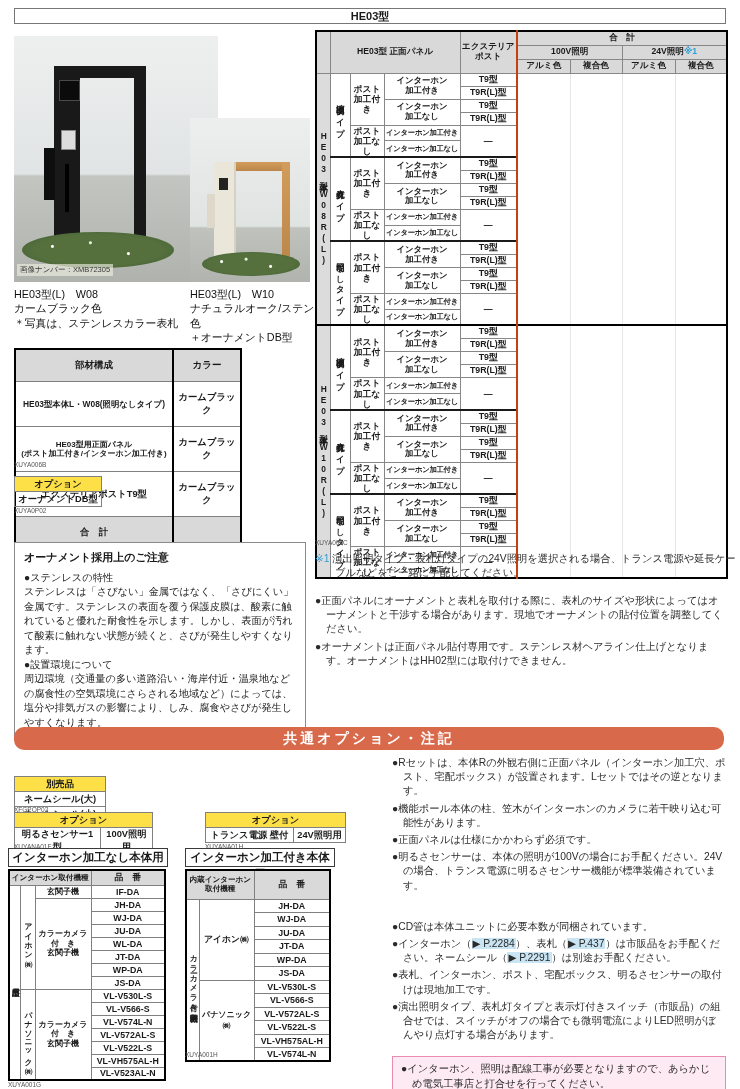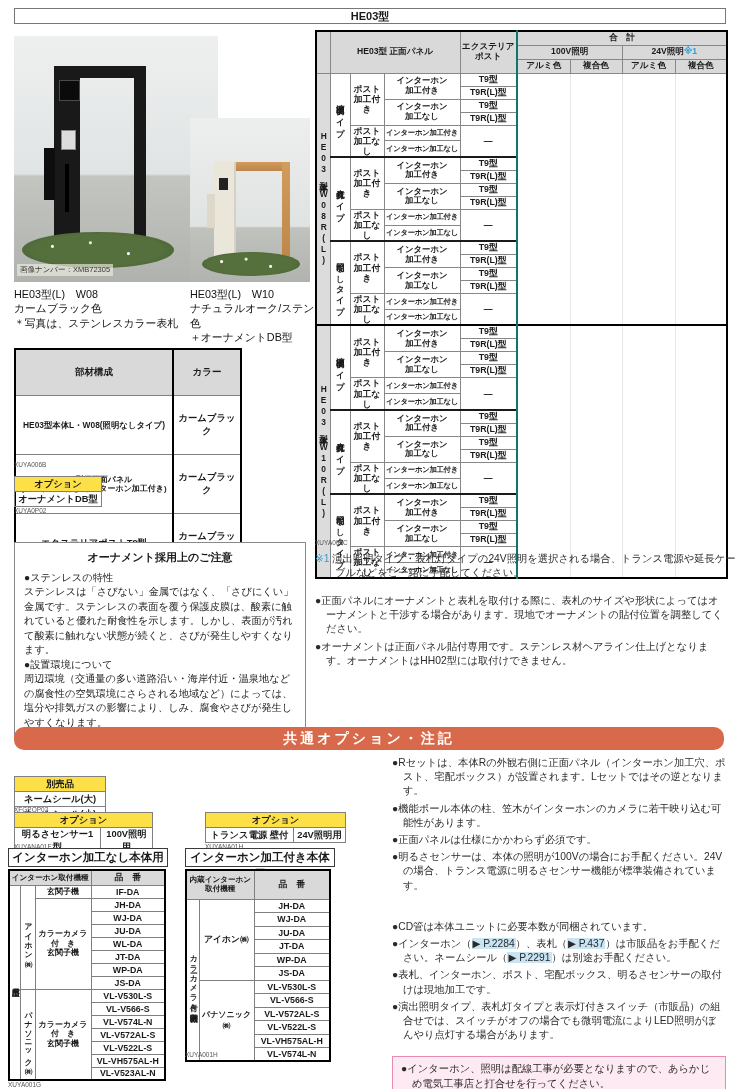--- a/index.html
+++ b/index.html
@@ -24,51 +24,51 @@
                     radial-gradient(circle at 45% 30%,#e9f0e0 0 1px,transparent 2px),
                     radial-gradient(ellipse at 50% 50%,#55703d 0 60%,#3e5a30 100%);}
   .imgtag{position:absolute;left:3px;bottom:6px;font-size:7.5px;color:#3a3a3a;
           background:rgba(236,236,224,.65);padding:1px 3px;}
   .cap{font-size:10.8px;line-height:1.32;color:#111;}
   
   .code{font-size:6.5px;color:#555;line-height:1;}
   
   table{border-spacing:0;}
   .parts{border-collapse:collapse;border:2px solid #000;table-layout:fixed;font-weight:bold;}
-  .parts td{border:1px solid #808080;font-size:9.3px;text-align:center;padding:16px 2px;overflow:hidden;}
+  .parts td{border:1px solid #808080;font-size:9.3px;text-align:center;padding:9px 2px;overflow:hidden;}
   .parts td.c{border-left:2px solid #000;}
   .parts .hd{background:#d9d9d9;font-size:9.5px;}
   .parts .g{background:#d9d9d9;}
   .pre{white-space:pre-line;line-height:1.15;}
   .parts td.sm{font-size:8px;}
   
   .spec{border-collapse:collapse;table-layout:fixed;border:2px solid #000;font-weight:bold;}
   .spec td{border:1px solid #878787;text-align:center;vertical-align:middle;padding:0;overflow:hidden;font-size:8.8px;}
   .spec thead td{background:#d9d9d9;font-size:8.6px;}
   .spec thead tr{height:14px;}
   .spec tbody tr{height:12.9px;}
   .spec td.p{border:none;border-left:1px solid #e7e7e7;background:#fff;}
   .spec tr.sep td:not(.p){border-top:2px solid #1a1a1a;}
   .spec tr.gsep td{border-top:2.4px solid #000 !important;}
-  .spec td.er{border-right:2px solid #0f766e;margin-left:8px;}
+  .spec td.er{border-right:2px solid #c2410c;margin-left:8px;}
   .spec td.gv{background:#dcdcdc;}
   .spec td.s{font-size:7.4px;letter-spacing:-.3px;}
   .spec td.ih{font-size:8.4px;}
   .vt{writing-mode:vertical-rl;text-orientation:upright;display:inline-block;vertical-align:middle;
       line-height:1.05;letter-spacing:1px;font-size:8.4px;}
   
   .refnote{font-size:10.3px;line-height:1.38;padding-left:20px;text-indent:-20px;color:#2a2a2a;}
   .blue{color:#2f9fd4;}
   .note{font-size:10.3px;line-height:1.38;color:#2a2a2a;padding-left:11px;text-indent:-11px;margin-bottom:3px;}
   .link{background:#c9e5f4;padding:0 1px;}
   .warnbox{border:1.2px solid #e78bb0;background:#fdeaf2;padding:5px 8px;margin-top:14px;}
   .warnbox .note{margin:0;}
   
   .nbox{border:1.2px solid #8a8a8a;padding:7px 9px;background:#fff;}
-  .nbox .t{font-size:11px;font-weight:bold;margin-bottom:6px;text-align:center;}
+  .nbox .t{font-size:11px;font-weight:bold;margin-bottom:6px;}
   .nbox .b{font-size:10.2px;line-height:1.42;color:#222;}
   
   .obar{left:14px;top:727px;width:710px;height:23px;background:#d8694a;border-radius:10px;
         color:#fff;font-size:14px;font-weight:bold;text-align:center;line-height:23px;letter-spacing:3px;}
   
   .mini{border-collapse:collapse;border:1.5px solid #2a2a2a;font-weight:bold;table-layout:fixed;}
   .mini td{border:1px solid #808080;font-size:9.3px;text-align:center;height:14px;padding:0 3px;overflow:hidden;}
   .mini .hd{background:#fde047;font-family:Liberation Mono, monospace;}
   
   .sect{border:1.5px solid #3a3a3a;background:#fff;font-size:11.5px;font-weight:bold;

